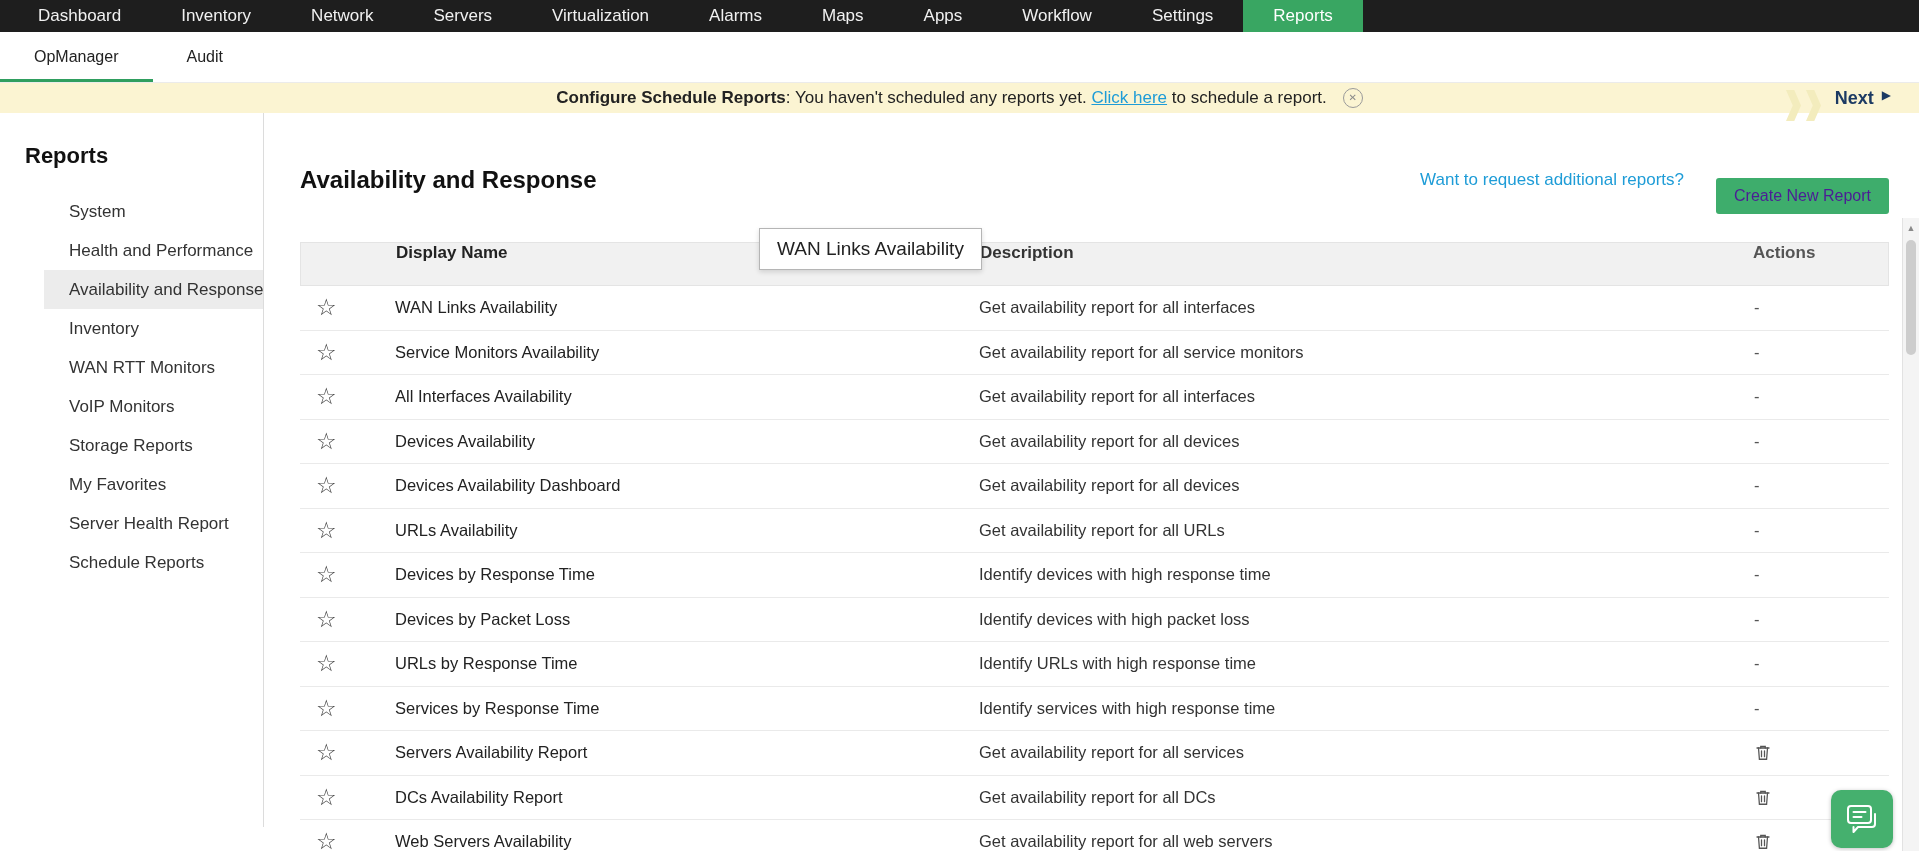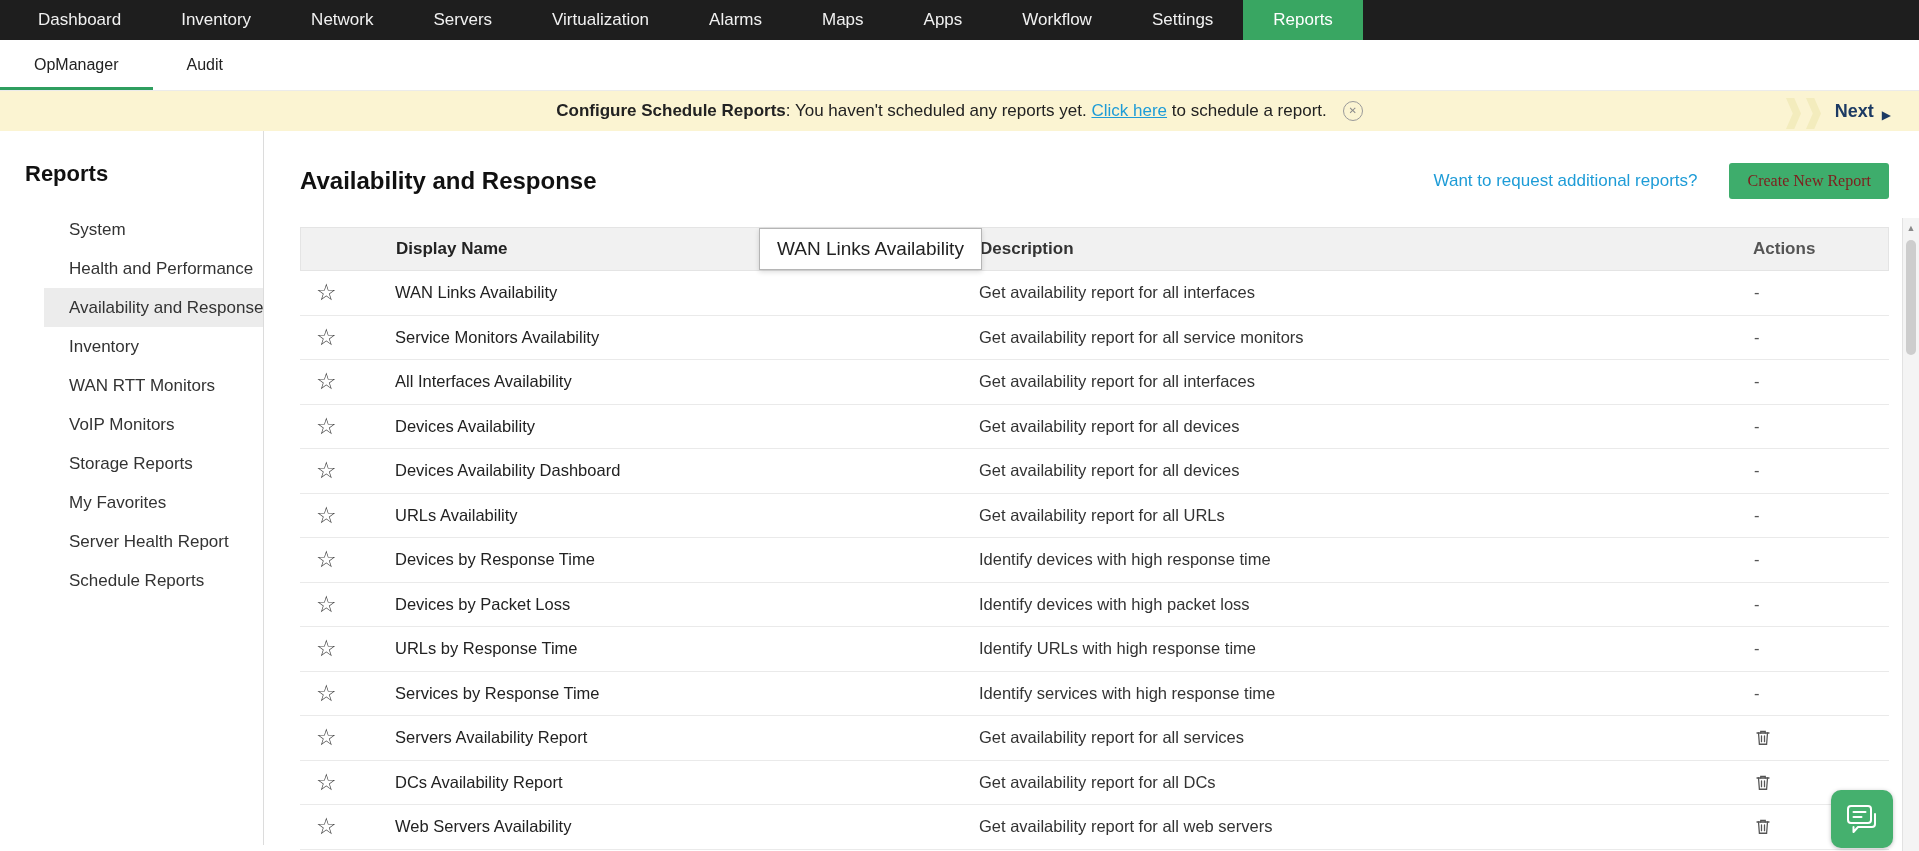--- a/index.html
+++ b/index.html
@@ -1,55 +1,55 @@
 <!DOCTYPE html>
 <html><head>
 <meta charset="utf-8">
 <style>
   * { margin:0; padding:0; box-sizing:border-box; }
   html,body { width:1919px; height:851px; overflow:hidden; }
   body { font-family:"Liberation Sans","DejaVu Sans",sans-serif; background:#fff; position:relative; }
 
   
-  .topnav { height:40px; background:#1e1e1e; display:flex; align-items:stretch; padding-left:8px; }
+  .topnav { height:32px; background:#1e1e1e; display:flex; align-items:stretch; padding-left:8px; }
   .nav-item { display:flex; align-items:center; padding:0 30px; font-size:17px; color:#f1f1f1; cursor:pointer; white-space:nowrap; }
   .nav-item.active { background:#39a662; color:#fff; }
 
   
   .tabbar { height:51px; background:#fff; display:flex; border-bottom:1px solid #ebebeb; }
   .tab { display:flex; align-items:center; padding:0 34px; font-size:16px; color:#222; cursor:pointer; position:relative; }
   .tab.active::after { content:""; position:absolute; left:0; right:0; bottom:0; height:3px; background:#2f9e5f; }
 
   
-  .banner { height:40px; background:#fbf4d2; display:flex; align-items:center; justify-content:center; position:relative; font-size:17px; color:#222; }
+  .banner { height:30px; background:#fbf4d2; display:flex; align-items:center; justify-content:center; position:relative; font-size:17px; color:#222; }
   .banner b { font-weight:bold; }
   .banner-link { color:#1e9cd7; text-decoration:underline; cursor:pointer; }
   .banner-close { width:20px; height:20px; border:1px solid #9a9a9a; border-radius:50%; color:#8a8a8a; font-size:10px; line-height:1; display:flex; align-items:center; justify-content:center; margin-left:16px; cursor:pointer; }
   .banner-chevrons { position:absolute; right:98px; top:7px; display:flex; gap:5px; }
   .banner-chevrons span { width:15px; height:31px; background:#f3ecbd; clip-path:polygon(0 0,55% 0,100% 50%,55% 100%,0 100%,45% 50%); }
-  .banner-next { position:absolute; right:28px; display:flex; align-items:flex-end; gap:8px; font-size:18px; font-weight:bold; color:#1c3a63; cursor:pointer; }
+  .banner-next { position:absolute; right:28px; display:flex; align-items:flex-start; gap:8px; font-size:18px; font-weight:bold; color:#1c3a63; cursor:pointer; }
   .banner-next .arrow { font-size:12px; }
 
   
   .content { display:flex; height:714px; }
   .sidebar { width:264px; border-right:1px solid #dcdcdc; padding-top:30px; flex-shrink:0; }
   .sidebar-title { font-size:22px; font-weight:bold; color:#111; padding-left:25px; margin-bottom:23px; }
   .side-item { height:39px; display:flex; align-items:center; padding-left:25px; font-size:17px; color:#333; cursor:pointer; white-space:nowrap;margin-left:44px; }
   .side-item.active { background:#ececec; }
 
   .main { flex:1; padding:0 30px 0 36px; position:relative; }
   .main-header { margin-top:32px; display:flex; align-items:center; }
   .main-title { font-size:24px; font-weight:bold; color:#111; }
   .spacer { flex:1; }
   .request-link { font-size:17px; color:#1e9cd7; margin-right:32px; cursor:pointer; white-space:nowrap; }
-  .create-btn { background:#3ead6c; color:#7f1d1d; border:none; font-size:16px; padding:9px 18px; border-radius:3px; cursor:pointer; font-family:Liberation Serif, serif; white-space:nowrap; }
+  .create-btn { background:#3ead6c; color:#4c1d95; border:none; font-size:16px; padding:9px 18px; border-radius:3px; cursor:pointer; font-family:Liberation Sans, sans-serif; white-space:nowrap;margin-top:33px; }
 
   
   .rtable { margin-top:28px; }
-  .thead { display:flex; align-items:center; height:44px; background:#f1f1f1; border:1px solid #e4e4e4; font-weight:bold; font-size:17px; color:#333; }
+  .thead { display:flex; align-items:flex-start; height:44px; background:#f1f1f1; border:1px solid #e4e4e4; font-weight:bold; font-size:17px; color:#333; }
   .trow { display:flex; align-items:center; height:44.5px; border-bottom:1px solid #eaeaea; font-size:16.5px; color:#333; background:#fff; }
   .cell-star { width:95px; padding-left:16px; font-size:23px; color:#444; cursor:pointer; line-height:1; }
   .cell-name { width:584px; color:#222; cursor:pointer; }
   .cell-desc { flex:1; }
   .cell-act  { width:160px; padding-left:25px; color:#555; display:flex; align-items:center; }
   .trash { cursor:pointer; display:flex; align-items:center; }
 
   
   .drag-chip { position:absolute; left:759px; top:228px; background:#fff; border:1px solid #b5b5b5; box-shadow:0 2px 5px rgba(0,0,0,.14); padding:9px 17px; font-size:19px; color:#222; z-index:40; white-space:nowrap; }
 

